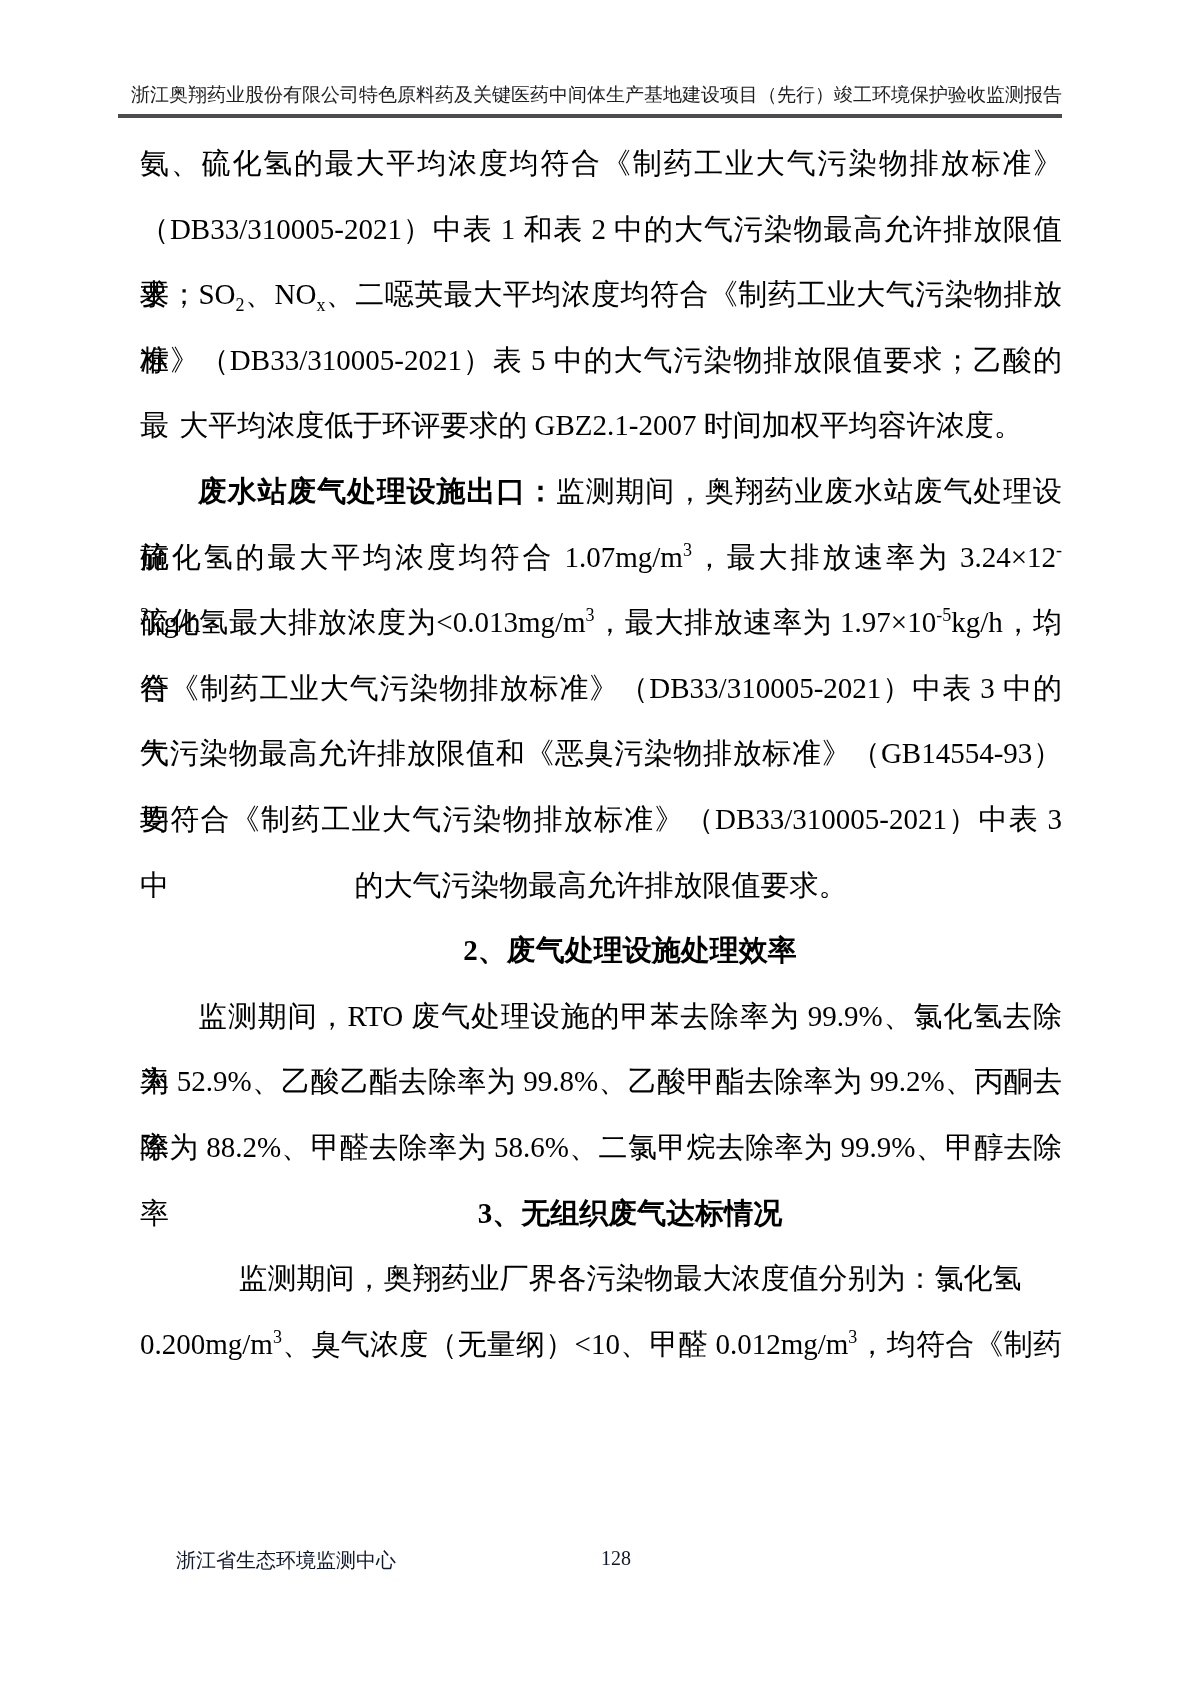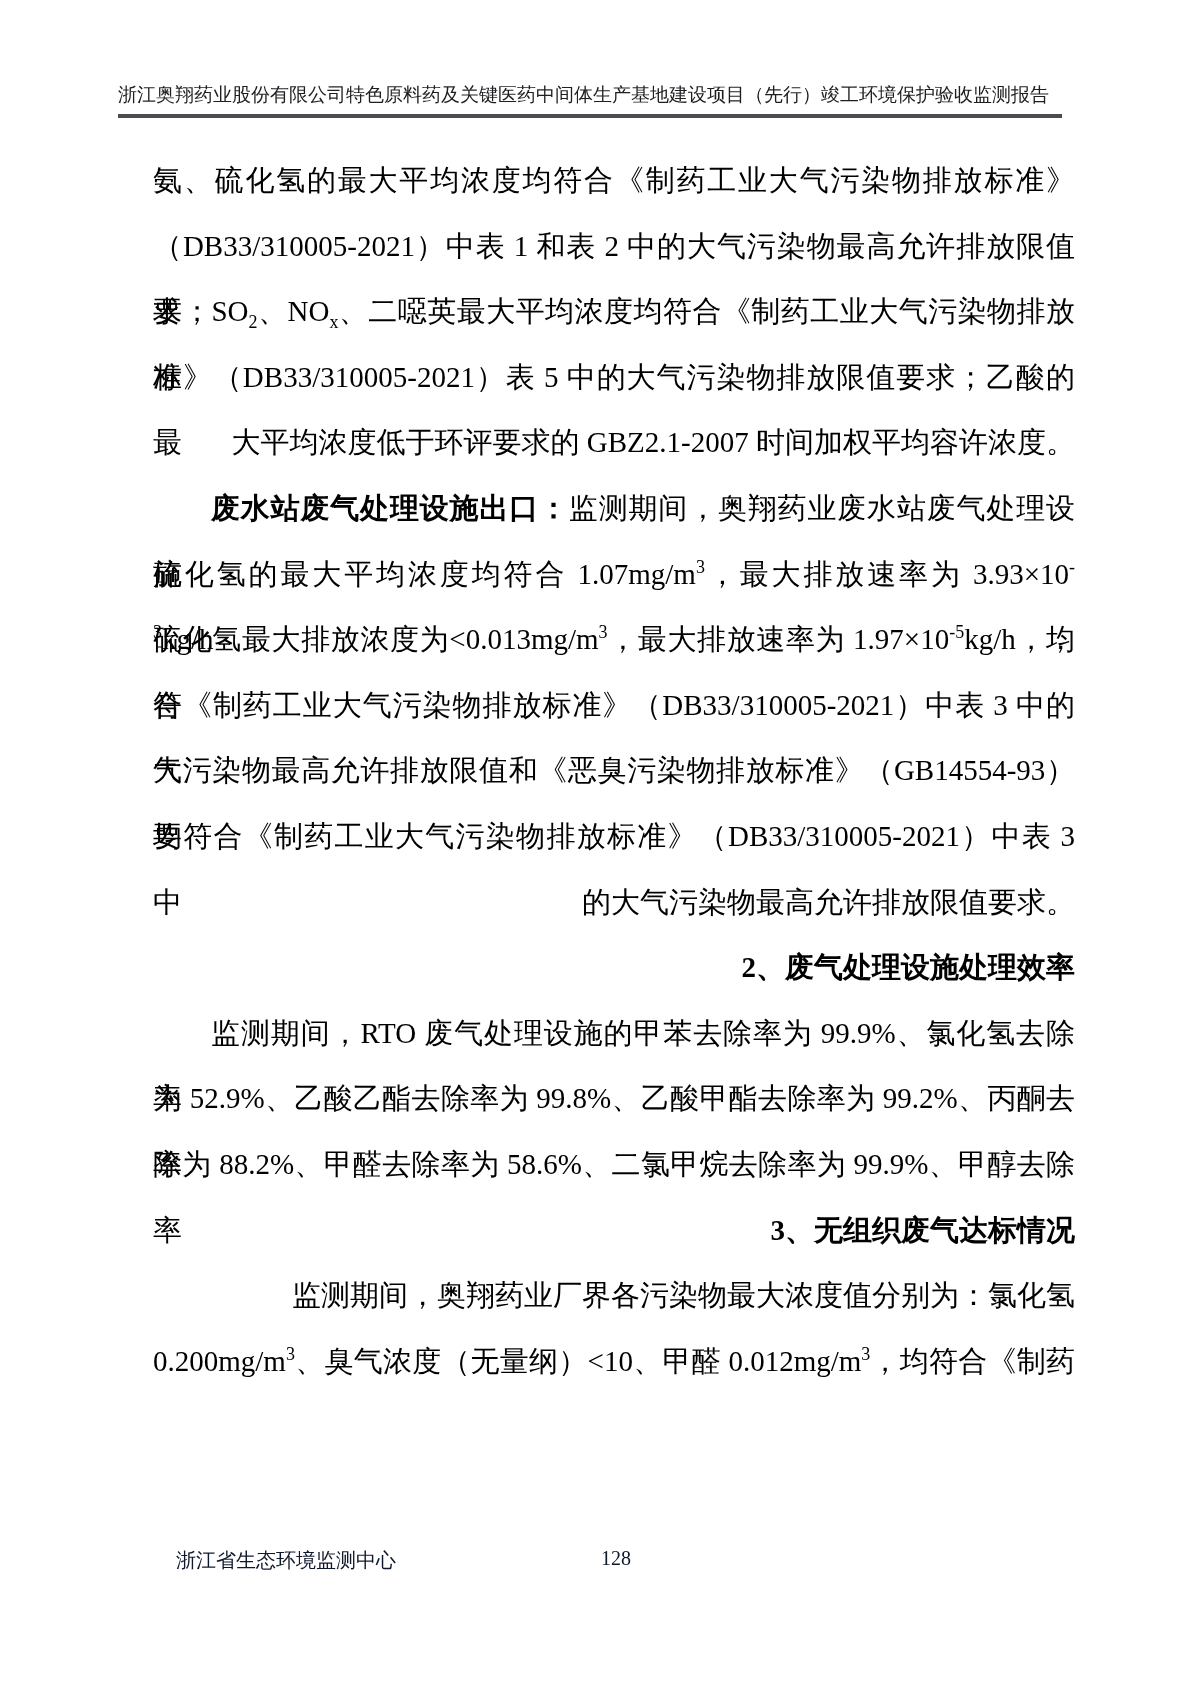--- a/index.html
+++ b/index.html
@@ -18,47 +18,46 @@
   .page {
     position: absolute;
     inset: 0;
     background: #ffffff;
   }
   .header-title {
     position: absolute;
     top: 82px;
     left: 118px;
     width: 944px;
-    text-align: left;
+    text-align: right;
     font-size: 19px;
     letter-spacing: 0px;
     color: #1d1d22;
     white-space: nowrap;
   }
   .header-rule {
     position: absolute;
     top: 114px;
     left: 118px;
     width: 944px;
     height: 4px;
     background: #4b4b50;
   }
   .body-block {
     position: absolute;
-    top: 148px;
+    top: 131px;
     left: 140px;
     width: 922px;
     font-size: 29px;
-    margin-left: 13px;
   }
   .line {
     height: 65.6px;
     line-height: 65.6px;
     white-space: normal;
-    text-align: right;
+    text-align: center;
   }
   .line.justify {
     text-align: justify;
     text-align-last: justify;
   }
   .line.indent {
     text-indent: 58px;
   }
   .line.heading {
     font-weight: bold;
@@ -94,21 +93,21 @@
 
   <div class="header-rule" style="background: rgb(75, 75, 80);"></div>
 
   <div class="body-block">
       <div class="line justify"><span>氨、硫化氢的最大平均浓度均符合《制药工业大气污染物排放标准》</span></div>
       <div class="line justify"><span>（DB33/310005-2021）中表 1 和表 2 中的大气污染物最高允许排放限值要</span></div>
       <div class="line justify"><span>求；SO</span><sub>2</sub><span>、NO</span><sub>x</sub><span>、二噁英最大平均浓度均符合《制药工业大气污染物排放标</span></div>
       <div class="line justify"><span>准》（DB33/310005-2021）表 5 中的大气污染物排放限值要求；乙酸的最</span></div>
       <div class="line"><span>大平均浓度低于环评要求的 GBZ2.1-2007 时间加权平均容许浓度。</span></div>
       <div class="line justify indent"><span class="bold">废水站废气处理设施出口：</span><span>监测期间，奥翔药业废水站废气处理设施</span></div>
-      <div class="line justify"><span>硫化氢的最大平均浓度均符合 1.07mg/m</span><sup>3</sup><span>，最大排放速率为 3.93×10</span><sup>-3</sup><span>kg/h，</span></div>
+      <div class="line justify"><span>硫化氢的最大平均浓度均符合 1.07mg/m</span><sup>3</sup><span>，最大排放速率为 3.24×12</span><sup>-3</sup><span>kg/h，</span></div>
       <div class="line justify"><span>硫化氢最大排放浓度为&lt;0.013mg/m</span><sup>3</sup><span>，最大排放速率为 1.97×10</span><sup>-5</sup><span>kg/h，均符</span></div>
       <div class="line justify"><span>合《制药工业大气污染物排放标准》（DB33/310005-2021）中表 3 中的大</span></div>
       <div class="line justify"><span>气污染物最高允许排放限值和《恶臭污染物排放标准》（GB14554-93）要</span></div>
       <div class="line justify"><span>均符合《制药工业大气污染物排放标准》（DB33/310005-2021）中表 3 中</span></div>
       <div class="line"><span>的大气污染物最高允许排放限值要求。</span></div>
       <div class="line indent heading"><span>2、废气处理设施处理效率</span></div>
       <div class="line justify indent"><span>监测期间，RTO 废气处理设施的甲苯去除率为 99.9%、氯化氢去除率</span></div>
       <div class="line justify"><span>为 52.9%、乙酸乙酯去除率为 99.8%、乙酸甲酯去除率为 99.2%、丙酮去除</span></div>
       <div class="line justify"><span>率为 88.2%、甲醛去除率为 58.6%、二氯甲烷去除率为 99.9%、甲醇去除率</span></div>
       <div class="line indent heading"><span>3、无组织废气达标情况</span></div>

